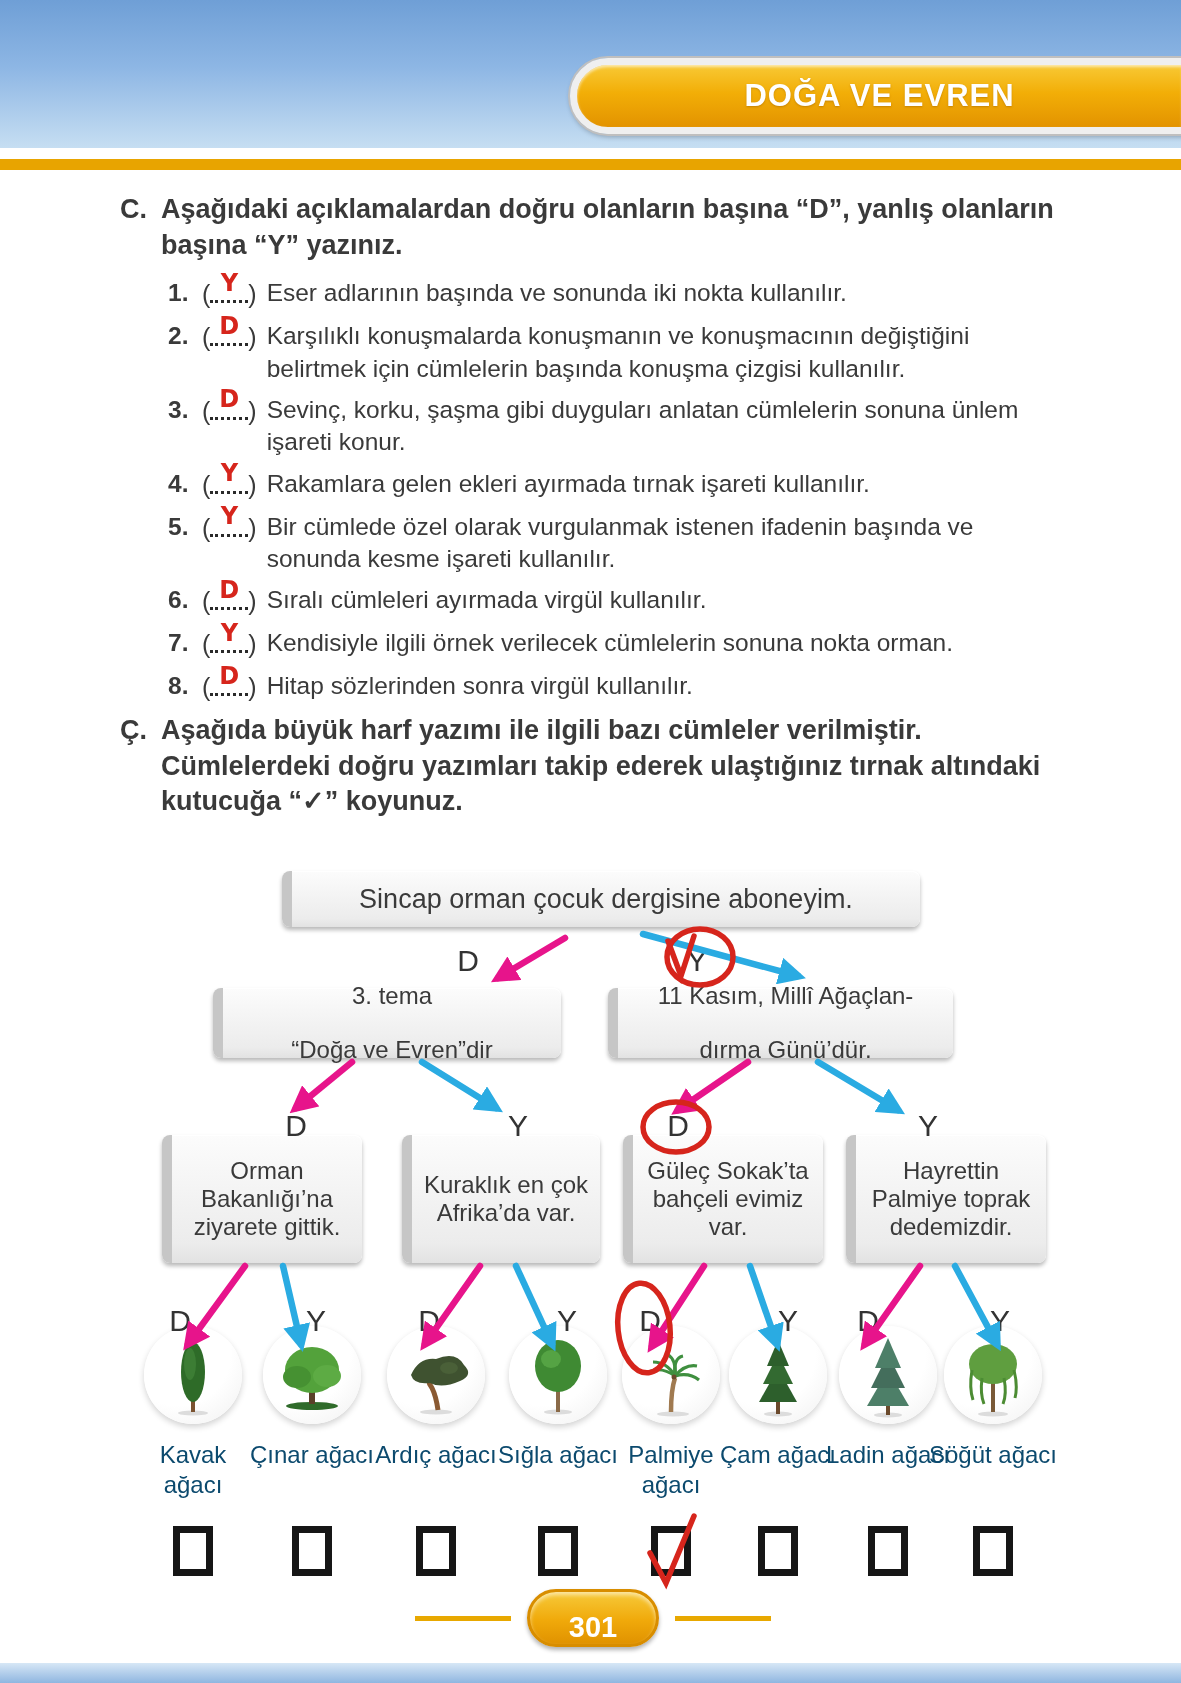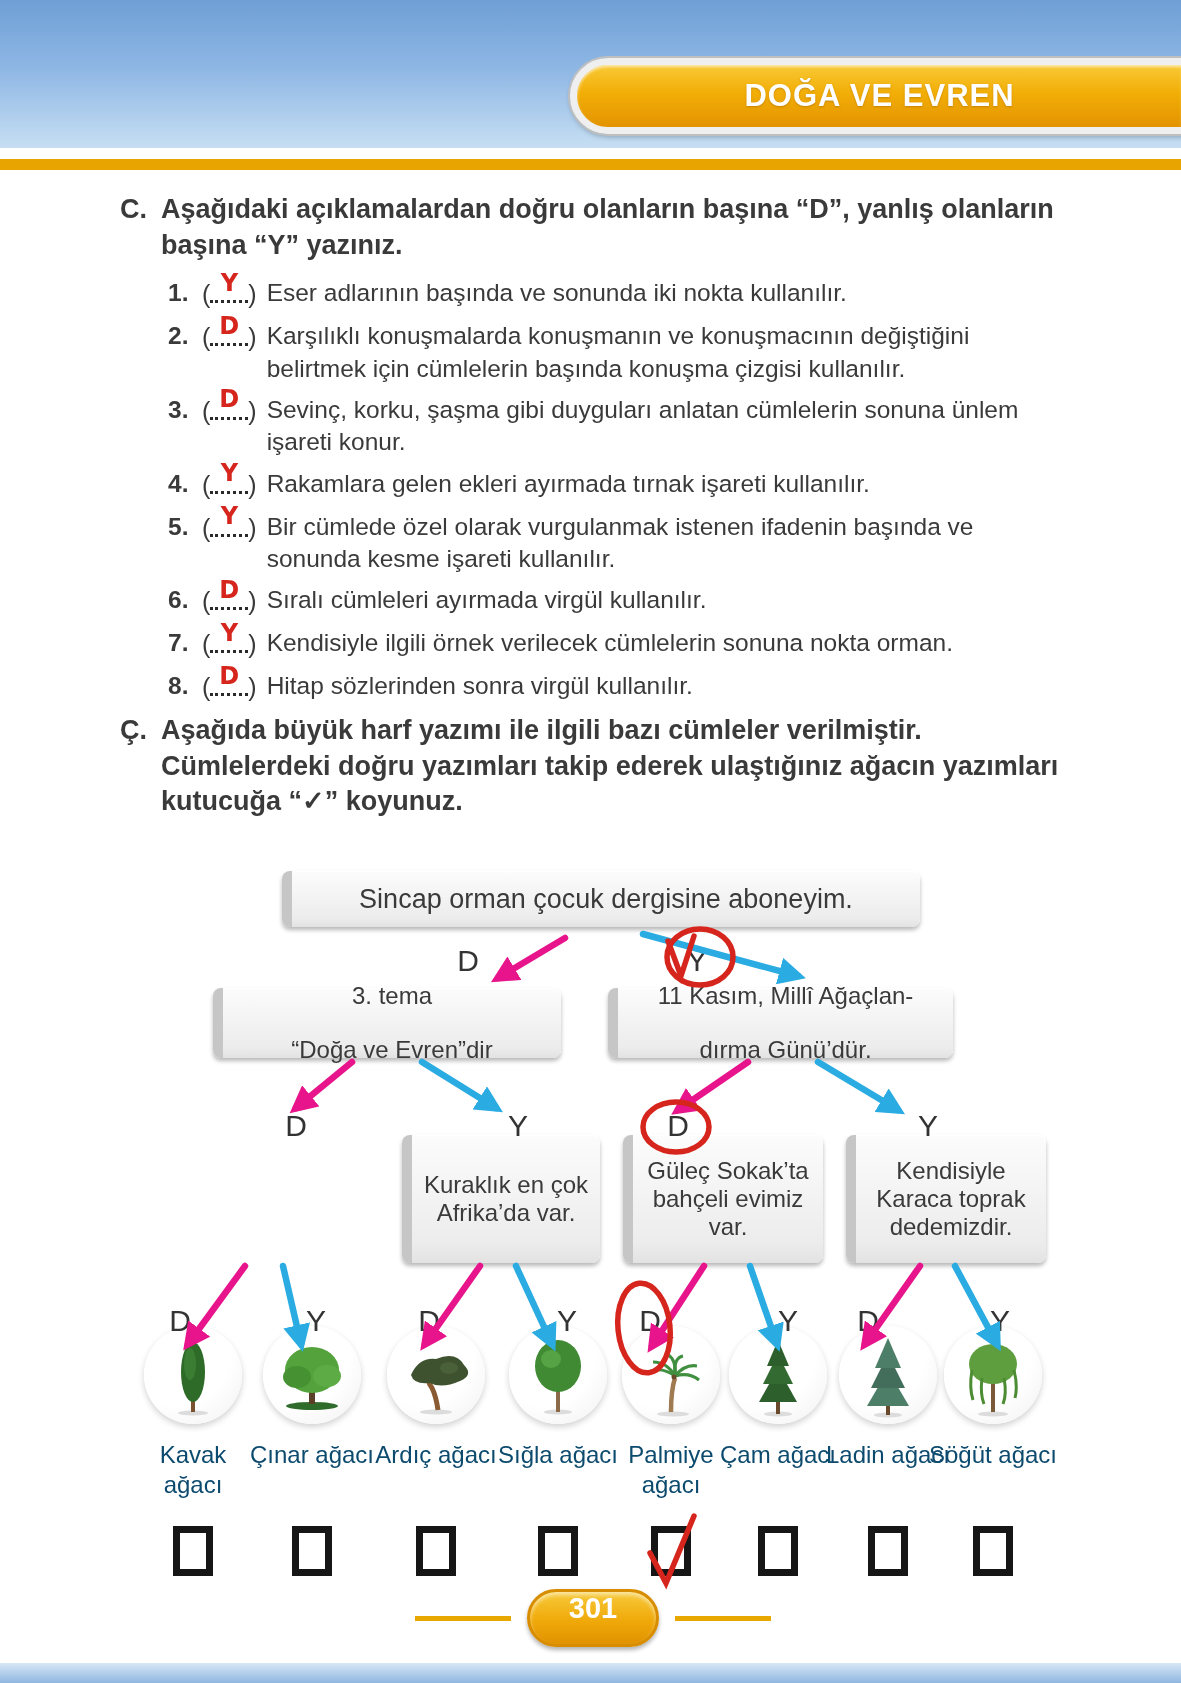--- a/index.html
+++ b/index.html
@@ -57,21 +57,21 @@
                  display:flex; align-items:center; justify-content:center; }
   .tname { position:absolute; top:614px; width:132px; transform:translateX(-50%);
            text-align:center; font-size:24px; line-height:1.25; color:#0c4a6e; z-index:3; }
   .cbox { position:absolute; top:700px; width:40px; height:50px; transform:translateX(-50%);
           border:7px solid #161616; background:#fff; z-index:3; }
 
   .pill { position:absolute; left:527px; top:763px; width:132px; height:58px; border-radius:30px;
           background:linear-gradient(180deg,#f7ca3a 0%,#f0a90a 55%,#e09200 100%);
           border:3px solid #d88d00;
           box-shadow:0 3px 4px rgba(0,0,0,.3), inset 0 3px 4px rgba(255,255,255,.55);
-          display:flex; align-items:flex-start; justify-content:center;
+          display:flex; align-items:flex-end; justify-content:center;
           color:#fff; font-weight:bold; font-size:29px; z-index:4; }
   .pgline { position:absolute; top:790px; height:5px; background:#e8a800; z-index:2; }
   .pgline.left { left:415px; width:96px; }
   .pgline.right { left:675px; width:96px; }
 
   .footer-bar { position:absolute; left:0; right:0; bottom:0; height:20px;
                 background:linear-gradient(180deg,#d7e7f6 0%,#8fb6e0 100%); }
 </style>
 </head>
 <body>
@@ -131,47 +131,50 @@
       </div>
       <div class="item">
         <span class="num">8.</span>
         <span class="slot">(<span class="dotrun"><span class="ans">D</span></span>)</span>
         <span class="txt">Hitap sözlerinden sonra virgül kullanılır.</span>
       </div>
     </div>
 
     <div class="sect">
       <span class="sect-label">Ç.</span>
-      <span class="sect-text">Aşağıda büyük harf yazımı ile ilgili bazı cümleler verilmiştir. Cümlelerdeki doğru yazımları takip ederek ulaştığınız ağacın yazımları kutucuğa “✓” koyunuz.</span>
+      <span class="sect-text">Aşağıda büyük harf yazımı ile ilgili bazı cümleler verilmiştir. Cümlelerdeki doğru yazımları takip ederek ulaştığınız tırnak altındaki kutucuğa “✓” koyunuz.</span>
     </div>
   </div>
 
   <div class="flow">
 
     <div class="gbox root-box" style="left:282px; top:45px; width:638px; height:56px;">
       <span class="bline">Sincap orman çocuk dergisine aboneyim.</span>
     </div>
 
     <div class="gbox l2-box" style="left:213px; top:162px; width:348px; height:70px;">
       <span class="bline">3. tema</span>
       <span class="bline">“Doğa ve Evren”dir</span>
     </div>
     <div class="gbox l2-box" style="left:608px; top:162px; width:345px; height:70px;">
       <span class="bline">11 Kasım, Millî Ağaçlan-</span>
       <span class="bline">dırma Günü’dür.</span>
     </div>
 
+    <div class="gbox l3-box" style="left:162px; top:309px; width:200px; height:128px;">
+      <span class="bline">Orman Bakanlığı’na ziyarete gittik.</span>
+    </div>
     <div class="gbox l3-box" style="left:402px; top:309px; width:198px; height:128px;">
       <span class="bline">Kuraklık en çok Afrika’da var.</span>
     </div>
     <div class="gbox l3-box" style="left:623px; top:309px; width:200px; height:128px;">
       <span class="bline">Güleç Sokak’ta bahçeli evimiz var.</span>
     </div>
     <div class="gbox l3-box" style="left:846px; top:309px; width:200px; height:128px;">
-      <span class="bline">Kendisiyle Karaca toprak dedemizdir.</span>
+      <span class="bline">Hayrettin Palmiye toprak dedemizdir.</span>
     </div>
 
     <div class="dy" style="left:468px; top:118px;">D</div>
     <div class="dy" style="left:697px; top:118px;">Y</div>
 
     <div class="dy" style="left:296px; top:283px;">D</div>
     <div class="dy" style="left:518px; top:283px;">Y</div>
     <div class="dy" style="left:678px; top:283px;">D</div>
     <div class="dy" style="left:928px; top:283px;">Y</div>
 

